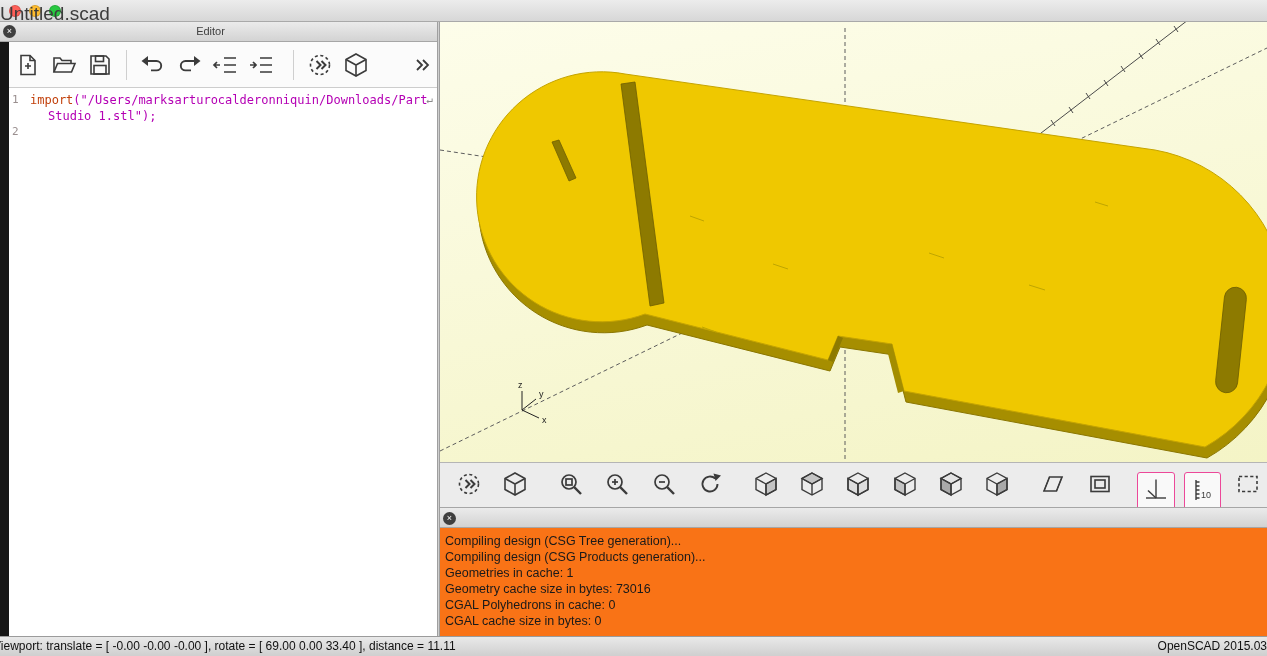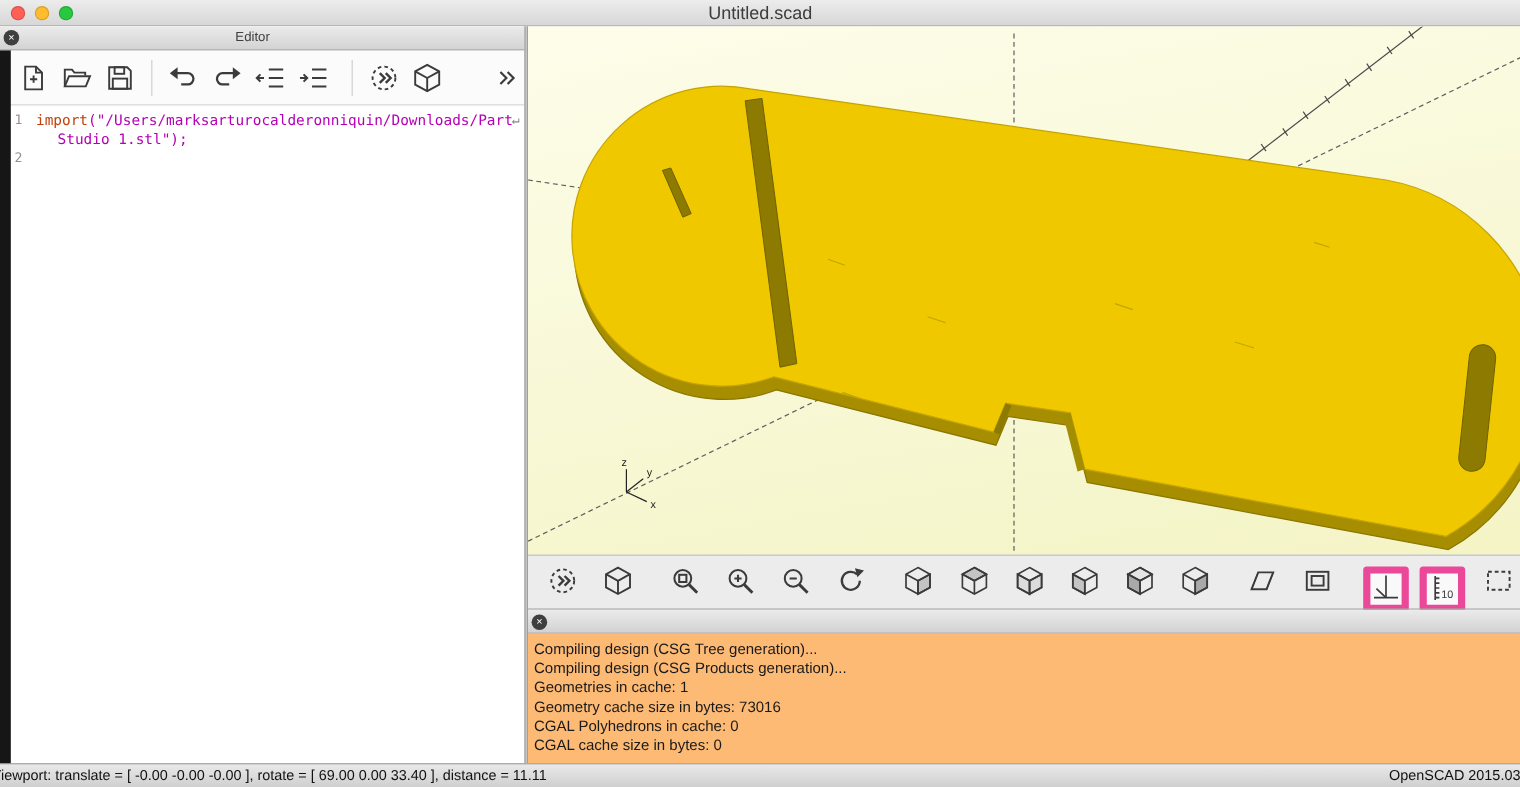--- a/index.html
+++ b/index.html
@@ -5,21 +5,21 @@
   html,body{margin:0;padding:0;background:#222;}
   *{box-sizing:border-box;}
   .screen{position:relative;width:1267px;height:656px;overflow:hidden;background:#fff;
           font-family:"Liberation Sans",sans-serif;-webkit-font-smoothing:antialiased;}
 
   
   .titlebar{position:absolute;left:0;top:0;width:1267px;height:22px;
     background:linear-gradient(#ececec,#d7d7d7);border-bottom:1px solid #a9a9a9;}
   .traffic{position:absolute;left:9px;top:5px;display:flex;gap:8px;}
   .light{width:12px;height:12px;border-radius:50%;display:inline-block;border:1px solid rgba(0,0,0,.15);}
-  .win-title{position:absolute;left:0;right:0;top:3px;text-align:center;font-size:15px;color:#3c3c3c;}
+  .win-title{position:absolute;left:0;right:0;top:3px;text-align:left;font-size:19px;color:#3c3c3c;}
 
   
   .left-strip{position:absolute;left:0;top:42px;width:9px;height:594px;background:#161616;z-index:5;}
   .editor-pane{position:absolute;left:0;top:22px;width:437px;height:614px;background:#fff;}
   .splitter{position:absolute;left:437px;top:22px;width:3px;height:614px;background:#cfcfcf;
     border-left:1px solid #9f9f9f;border-right:1px solid #9f9f9f;}
   .right-pane{position:absolute;left:440px;top:22px;width:827px;height:614px;}
 
   .pane-header{position:relative;height:20px;background:linear-gradient(#ebebeb,#d3d3d3);
     border-bottom:1px solid #a6a6a6;}
@@ -51,27 +51,27 @@
   
   .viewport{position:relative;width:827px;height:440px;overflow:hidden;
     background:linear-gradient(170deg,#fdfdea,#f4f4c6);}
   .viewport svg{position:absolute;left:0;top:0;}
 
   
   .view-toolbar{display:flex;align-items:center;height:45px;background:#ececec;
     border-top:1px solid #b5b5b5;padding-left:10px;gap:9px;}
   .vbtn{width:38px;height:38px;display:flex;align-items:center;justify-content:center;
     background:transparent;border:1px solid transparent;border-radius:3px;padding:0;}
-  .vbtn.pressed{background:#f9f9f9;border:6px solid #ec4899;margin-top:12px;}
+  .vbtn.pressed{background:#f9f9f9;border:1px solid #ec4899;margin-top:12px;}
   .vgap{margin-left:10px;}
 
   
   .console-pane .pane-header{height:21px;background:linear-gradient(#ebebeb,#d2d2d2);
     border-top:1px solid #a6a6a6;}
-  .console-body{height:108px;background:#fdba74;overflow:hidden;padding:5px 0 0 5px;
+  .console-body{height:108px;background:#f97316;overflow:hidden;padding:5px 0 0 5px;
     font-size:12.5px;line-height:16px;color:#1a1a1a;}
 
   
   .statusbar{position:absolute;left:0;bottom:0;width:1267px;height:20px;
     background:linear-gradient(#e9e9e9,#cfcfcf);border-top:1px solid #9b9b9b;
     font-size:12px;color:#111;overflow:hidden;}
   .status-left{position:absolute;left:0;top:2px;margin-left:-7px;white-space:nowrap;}
   .status-right{position:absolute;right:0;top:2px;white-space:nowrap;}
 </style>
 </head>

